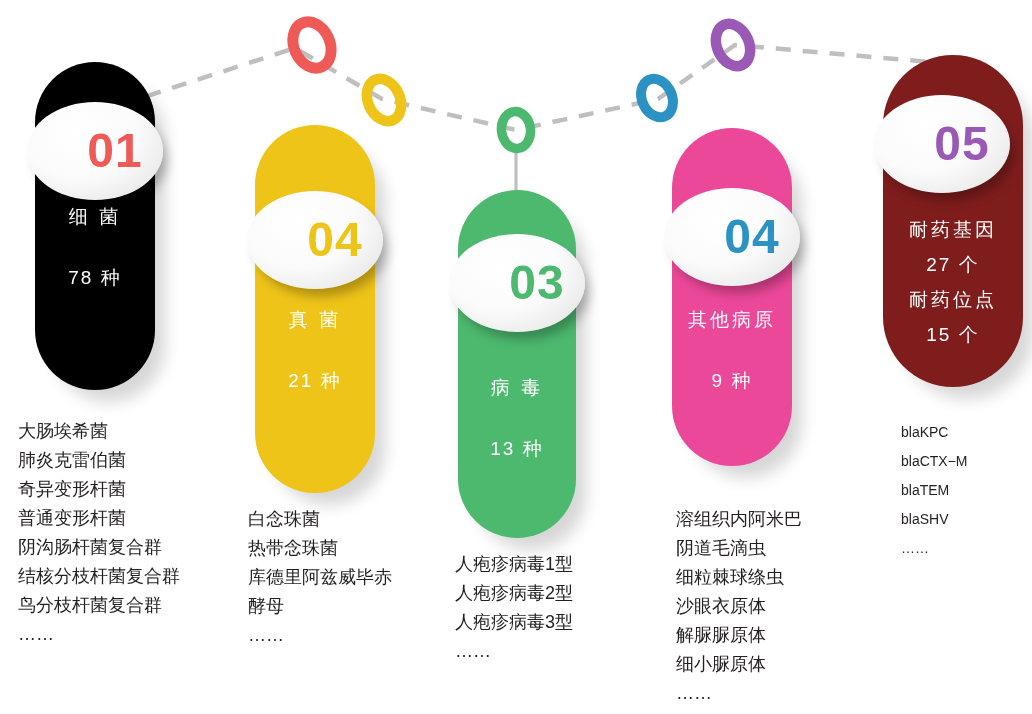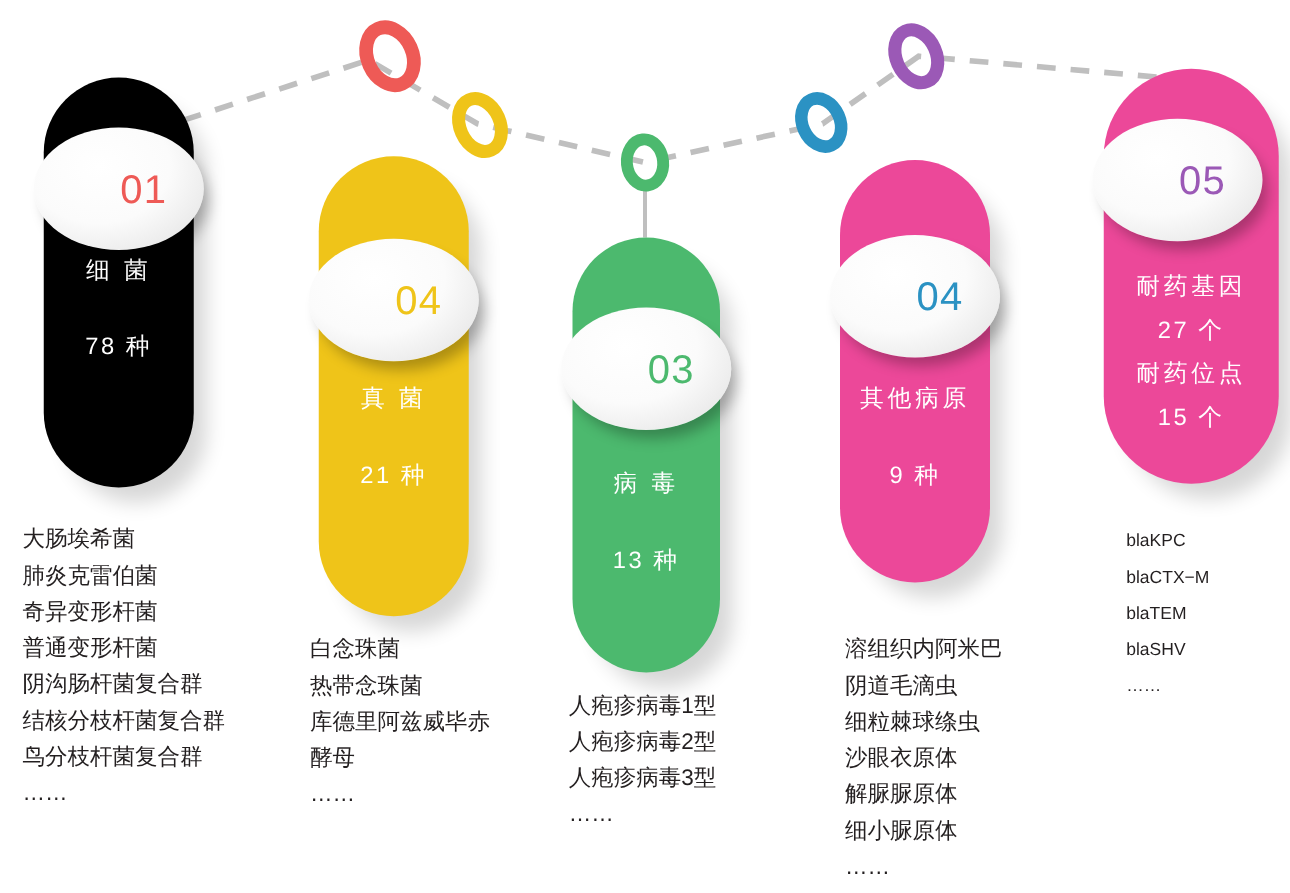--- a/index.html
+++ b/index.html
@@ -36,22 +36,22 @@
     width: 136px; height: 98px;
     border-radius: 50%;
     background: radial-gradient(ellipse at 38% 32%, #ffffff 0%, #fbfbfb 48%, #ebebeb 78%, #dcdcdc 100%);
     box-shadow: 6px 9px 11px -2px rgba(0,0,0,0.28);
     display: flex;
     align-items: center;
     justify-content: center;
     z-index: 5;
   }
   .badge-num {
-    font-size: 32px;
-    font-weight: 400;
+    font-size: 48px;
+    font-weight: 700;
     letter-spacing: 1px;
     line-height: 1;
     margin-left: 40px;
   }
 
   
   .pillar-body {
     position: absolute;
     left: 0; right: 0;
     text-align: center;
@@ -155,21 +155,21 @@
     <div>……</div>
   </div>
 
   <div class="pillar" style="left:458px; top:190px; width:118px; height:348px; background:#4cb96e;">
     <div class="pillar-body" style="top:188px;">
       <div class="p-title">病 毒</div>
       <div class="p-line-gap"></div>
       <div class="p-count">13 种</div>
     </div>
   </div>
-  <div class="badge" style="left:449px; top:246px;text-align:right;">
+  <div class="badge" style="left:449px; top:234px;text-align:right;">
     <span class="badge-num" style="color:#4cb96e;">03</span>
   </div>
   <div class="list" style="left:455px; top:550px;">
     <div>人疱疹病毒1型</div>
     <div>人疱疹病毒2型</div>
     <div>人疱疹病毒3型</div>
     <div>……</div>
   </div>
 
   <div class="pillar" style="left:672px; top:128px; width:120px; height:338px; background:#ec4899;">
@@ -185,21 +185,21 @@
   <div class="list" style="left:676px; top:505px;">
     <div>溶组织内阿米巴</div>
     <div>阴道毛滴虫</div>
     <div>细粒棘球绦虫</div>
     <div>沙眼衣原体</div>
     <div>解脲脲原体</div>
     <div>细小脲原体</div>
     <div>……</div>
   </div>
 
-  <div class="pillar" style="left:883px; top:55px; width:140px; height:332px; background:#ec4899;">
+  <div class="pillar" style="left:883px; top:55px; width:140px; height:332px; background:#7f1d1d;">
     <div class="pillar-body" style="top:165px;">
       <div class="p-title">耐药基因</div>
       <div class="p-line-gap-sm"></div>
       <div class="p-count">27 个</div>
       <div class="p-line-gap-sm"></div>
       <div class="p-title">耐药位点</div>
       <div class="p-line-gap-sm"></div>
       <div class="p-count">15 个</div>
     </div>
   </div>

